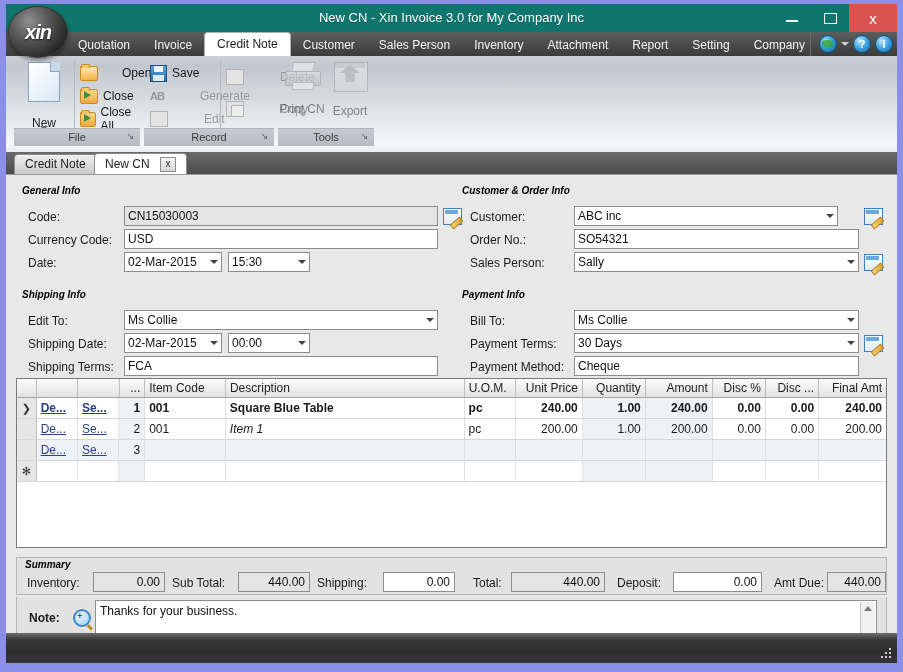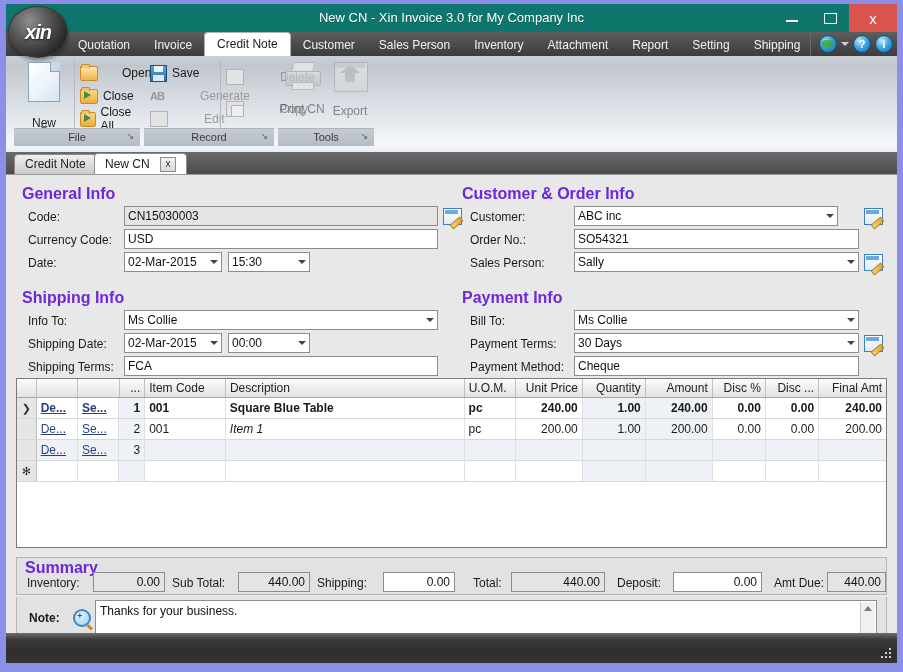--- a/index.html
+++ b/index.html
@@ -146,21 +146,21 @@
   .dtab .xbtn{
     display:inline-block;width:14px;height:13px;line-height:12px;text-align:center;font-size:10px;
     border:1px solid #8d8d8d;background:linear-gradient(to bottom,#f4f4f4,#d8d8d8);
     margin-left:7px;vertical-align:middle;color:#333;
   }
   
   .content{
     position:absolute;left:0;top:170px;width:891px;height:459px;
     background:#e8e8e8;border-top:1px solid #9a9a9a;
   }
-  .sect-title{position:absolute;font-weight:bold;font-size:16px;color:#6d28d9;}
+  .sect-title{position:absolute;font-weight:bold;font-size:10px;color:#000000;font-style:italic;}
   .flabel{position:absolute;font-size:12px;color:#1a1a1a;}
   .fld{
     position:absolute;height:20px;box-sizing:border-box;background:#fff;border:1px solid #8c8c8c;
     font-size:12px;line-height:18px;padding:0 3px;color:#111;overflow:hidden;white-space:nowrap;
   }
   .fld.ro{background:#e4e4e4;}
   .fld.combo{padding-right:16px;}
   .fld .cb-arrow{
     position:absolute;right:3px;top:7px;width:0;height:0;
     border-left:4px solid transparent;border-right:4px solid transparent;border-top:4px solid #444;
@@ -258,21 +258,21 @@
       <div class="menu-items">
         <div class="mi">Quotation</div>
         <div class="mi">Invoice</div>
         <div class="mi active">Credit Note</div>
         <div class="mi">Customer</div>
         <div class="mi">Sales Person</div>
         <div class="mi">Inventory</div>
         <div class="mi">Attachment</div>
         <div class="mi">Report</div>
         <div class="mi">Setting</div>
-        <div class="mi">Shipping</div>
+        <div class="mi">Company</div>
       </div>
       <div class="menu-right">
         <span class="icn icn-globe"></span>
         <span class="caret-dn"></span>
         <span class="icn icn-help">?</span>
         <span class="icn icn-info">i</span>
       </div>
     </div>
 
     <div class="ribbon">
@@ -391,21 +391,21 @@
         <span>02-Mar-2015</span>
         <i class="cb-arrow"></i>
       </div>
       <div class="fld combo" style="left:222px;top:77px;width:82px;">
         <span>15:30</span>
         <i class="cb-arrow"></i>
       </div>
 
       <div class="sect-title" style="left:16px;top:114px;">Shipping Info</div>
 
-      <div class="flabel" style="left:22px;top:139px;">Info To:</div>
+      <div class="flabel" style="left:22px;top:139px;">Edit To:</div>
       <div class="fld combo" style="left:118px;top:135px;width:314px;">
         <span>Ms Collie</span>
         <i class="cb-arrow"></i>
       </div>
 
       <div class="flabel" style="left:22px;top:162px;">Shipping Date:</div>
       <div class="fld combo" style="left:118px;top:158px;width:98px;">
         <span>02-Mar-2015</span>
         <i class="cb-arrow"></i>
       </div>

